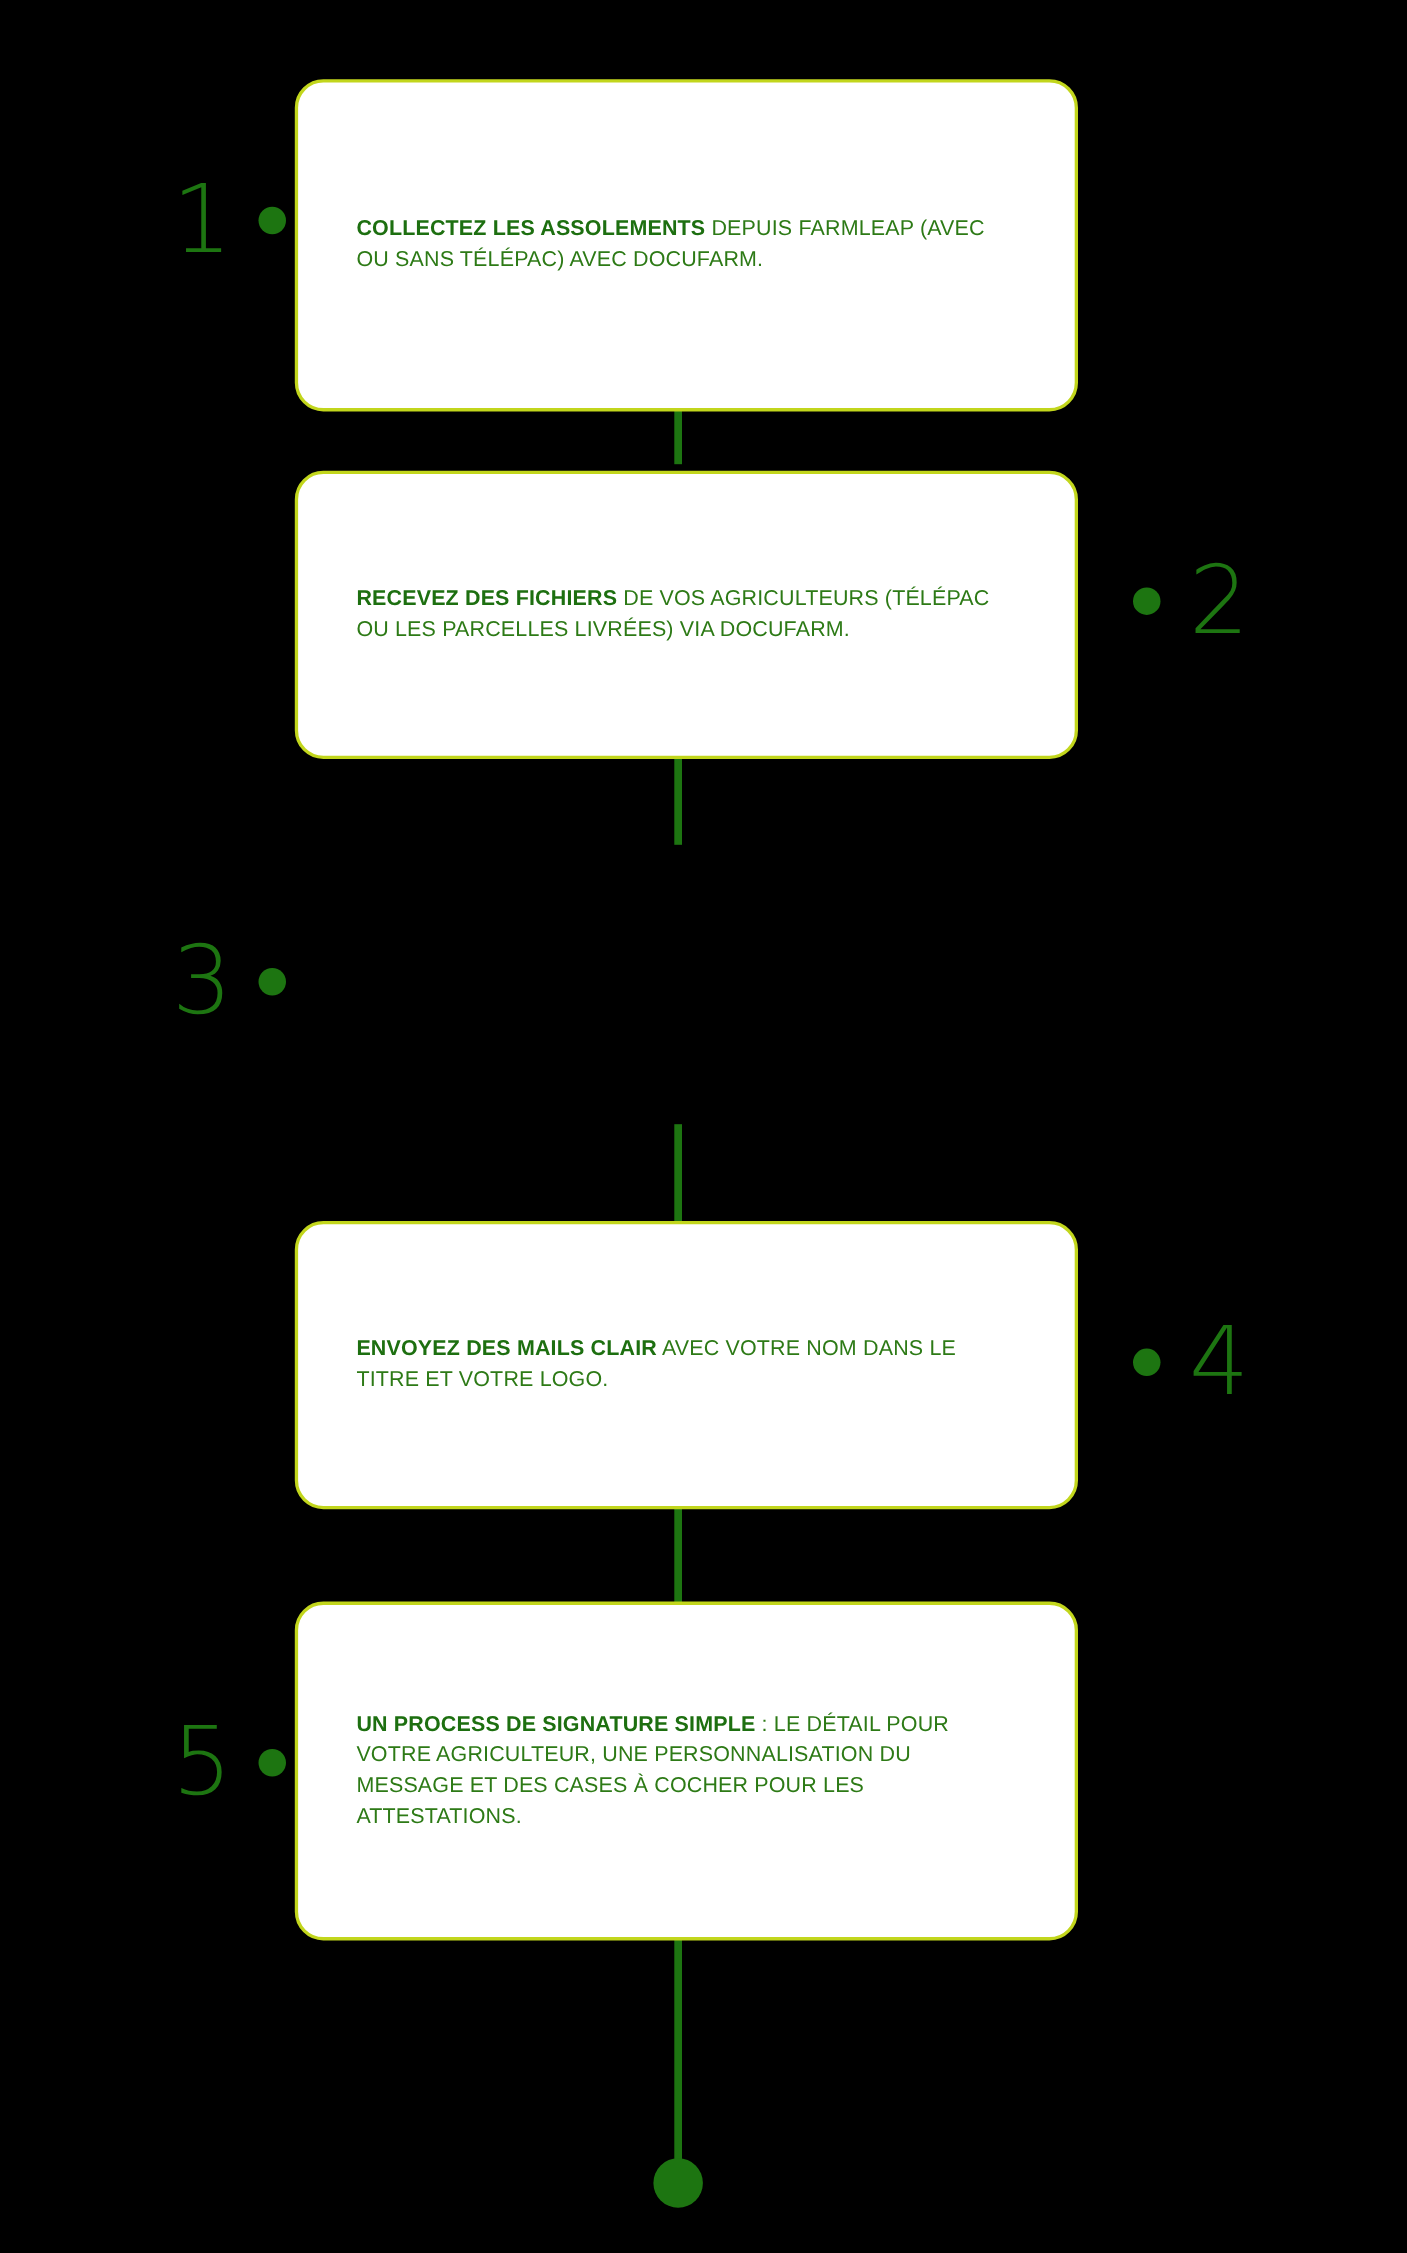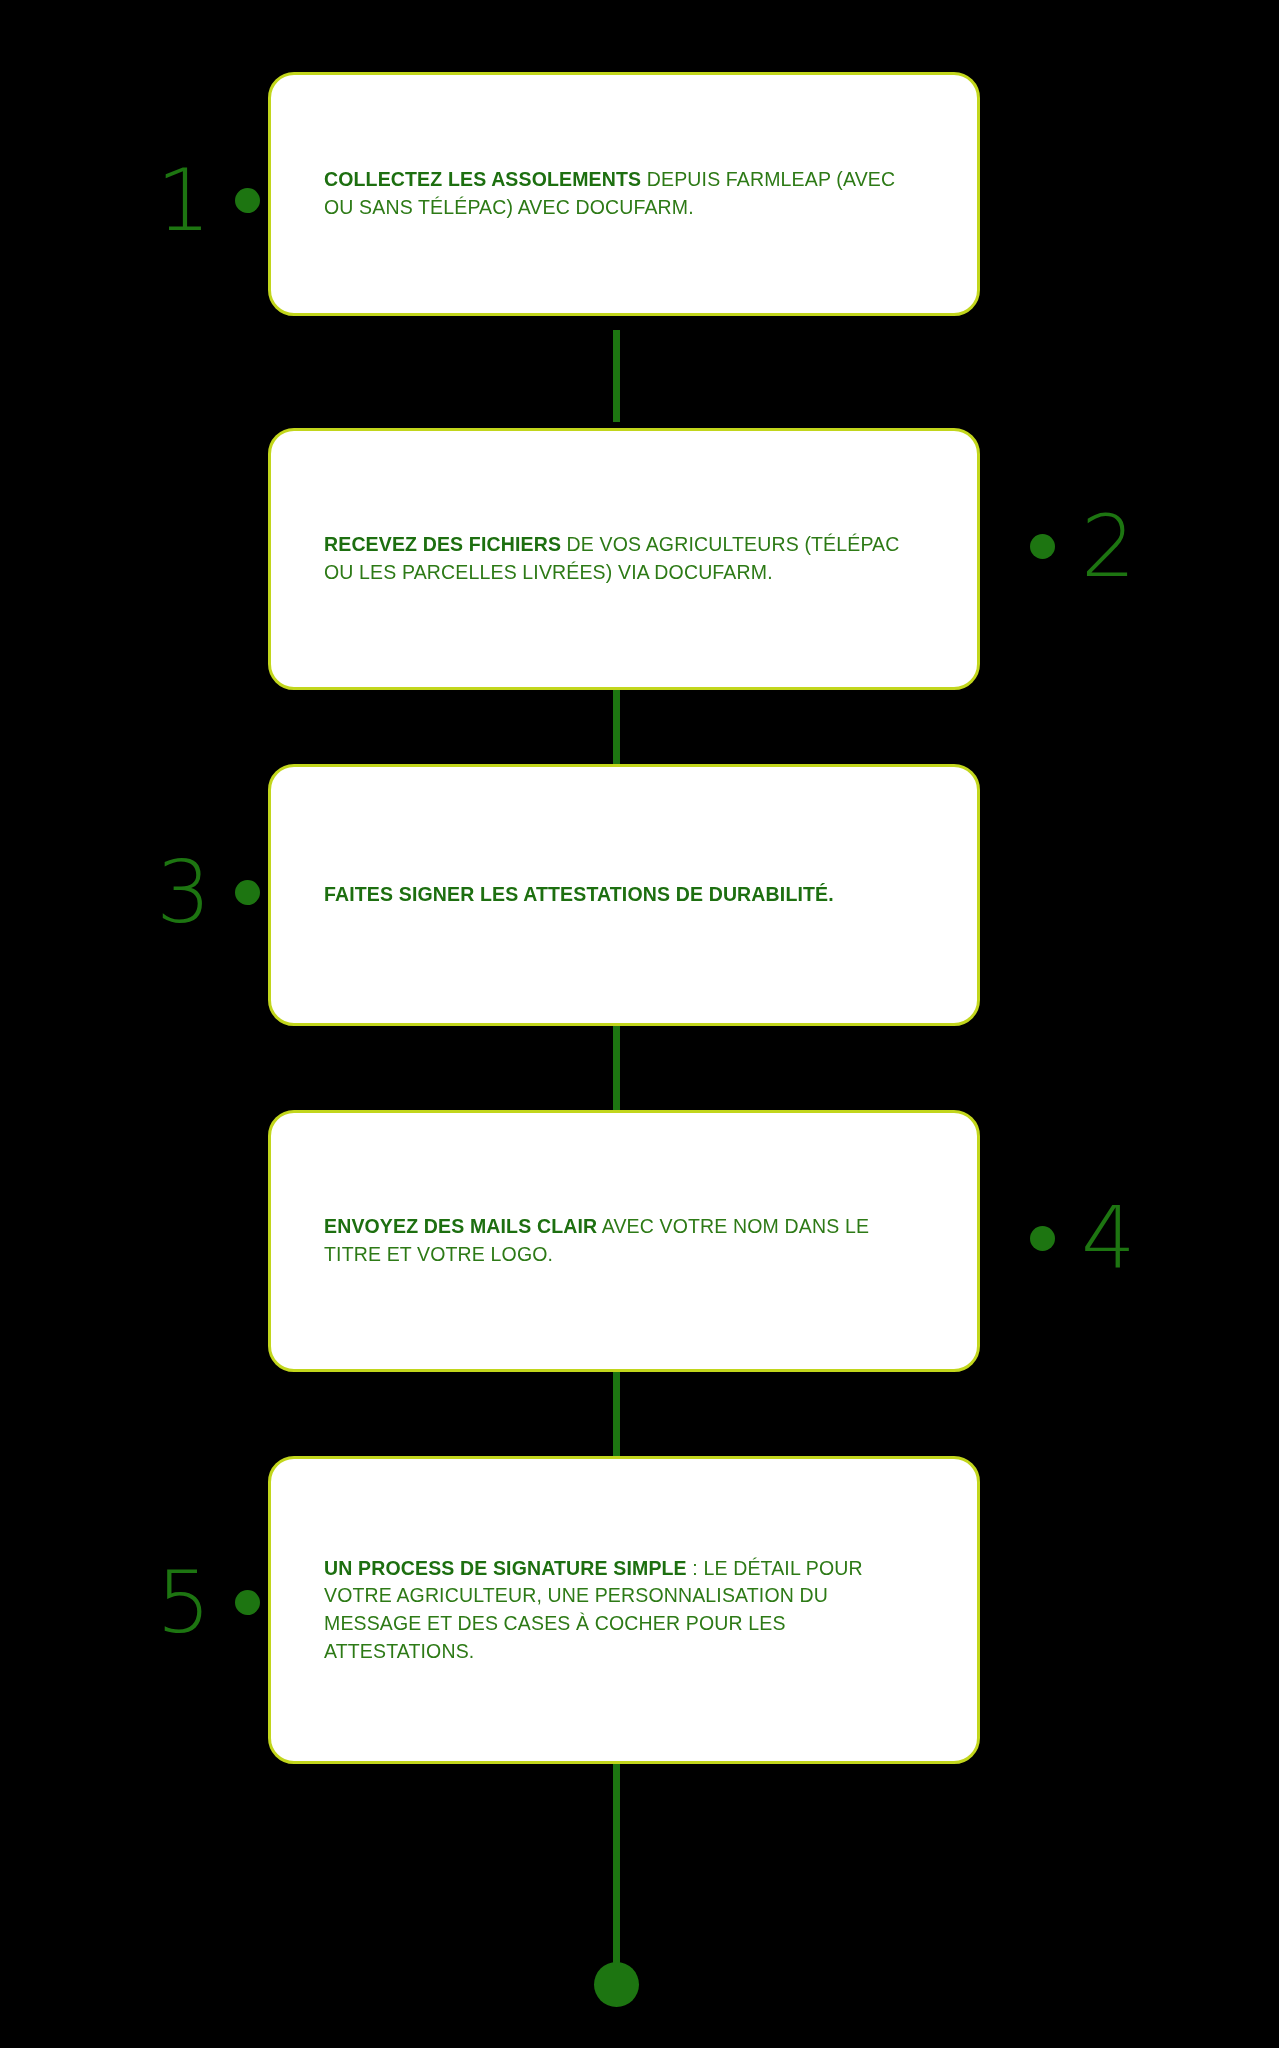--- a/index.html
+++ b/index.html
@@ -115,44 +115,39 @@
   <div class="spine" style="top:1022px;height:92px;"></div>
   <div class="spine" style="top:1368px;height:92px;"></div>
   <div class="spine" style="top:1722px;height:252px;"></div>
 
   <div class="terminal-dot"></div>
 
   <div class="marker left" style="top:145px;">
     <span class="step-number">1</span>
     <span class="step-bullet"></span>
   </div>
-  <div class="card" style="top:72px;height:244px;">
+  <div class="card" style="top:72px;height:302px;">
     <div class="card-text">
       <b>COLLECTEZ LES ASSOLEMENTS</b><span> DEPUIS FARMLEAP (AVEC OU SANS TÉLÉPAC) AVEC DOCUFARM.</span>
     </div>
   </div>
 
   <div class="marker right" style="top:491px;">
     <span class="step-bullet"></span>
     <span class="step-number">2</span>
   </div>
   <div class="card" style="top:418px;height:262px;margin-top:10px;">
     <div class="card-text">
       <b>RECEVEZ DES FICHIERS</b><span> DE VOS AGRICULTEURS (TÉLÉPAC OU LES PARCELLES LIVRÉES) VIA DOCUFARM.</span>
     </div>
   </div>
 
   <div class="marker left" style="top:837px;">
     <span class="step-number">3</span>
     <span class="step-bullet"></span>
-  </div>
-  <div class="card" style="top:764px;height:262px;">
-    <div class="card-text">
-      <b>FAITES SIGNER LES ATTESTATIONS DE DURABILITÉ.</b><span></span>
-    </div>
   </div>
 
   <div class="marker right" style="top:1183px;">
     <span class="step-bullet"></span>
     <span class="step-number">4</span>
   </div>
   <div class="card" style="top:1110px;height:262px;">
     <div class="card-text">
       <b>ENVOYEZ DES MAILS CLAIR</b><span> AVEC VOTRE NOM DANS LE TITRE ET VOTRE LOGO.</span>
     </div>

